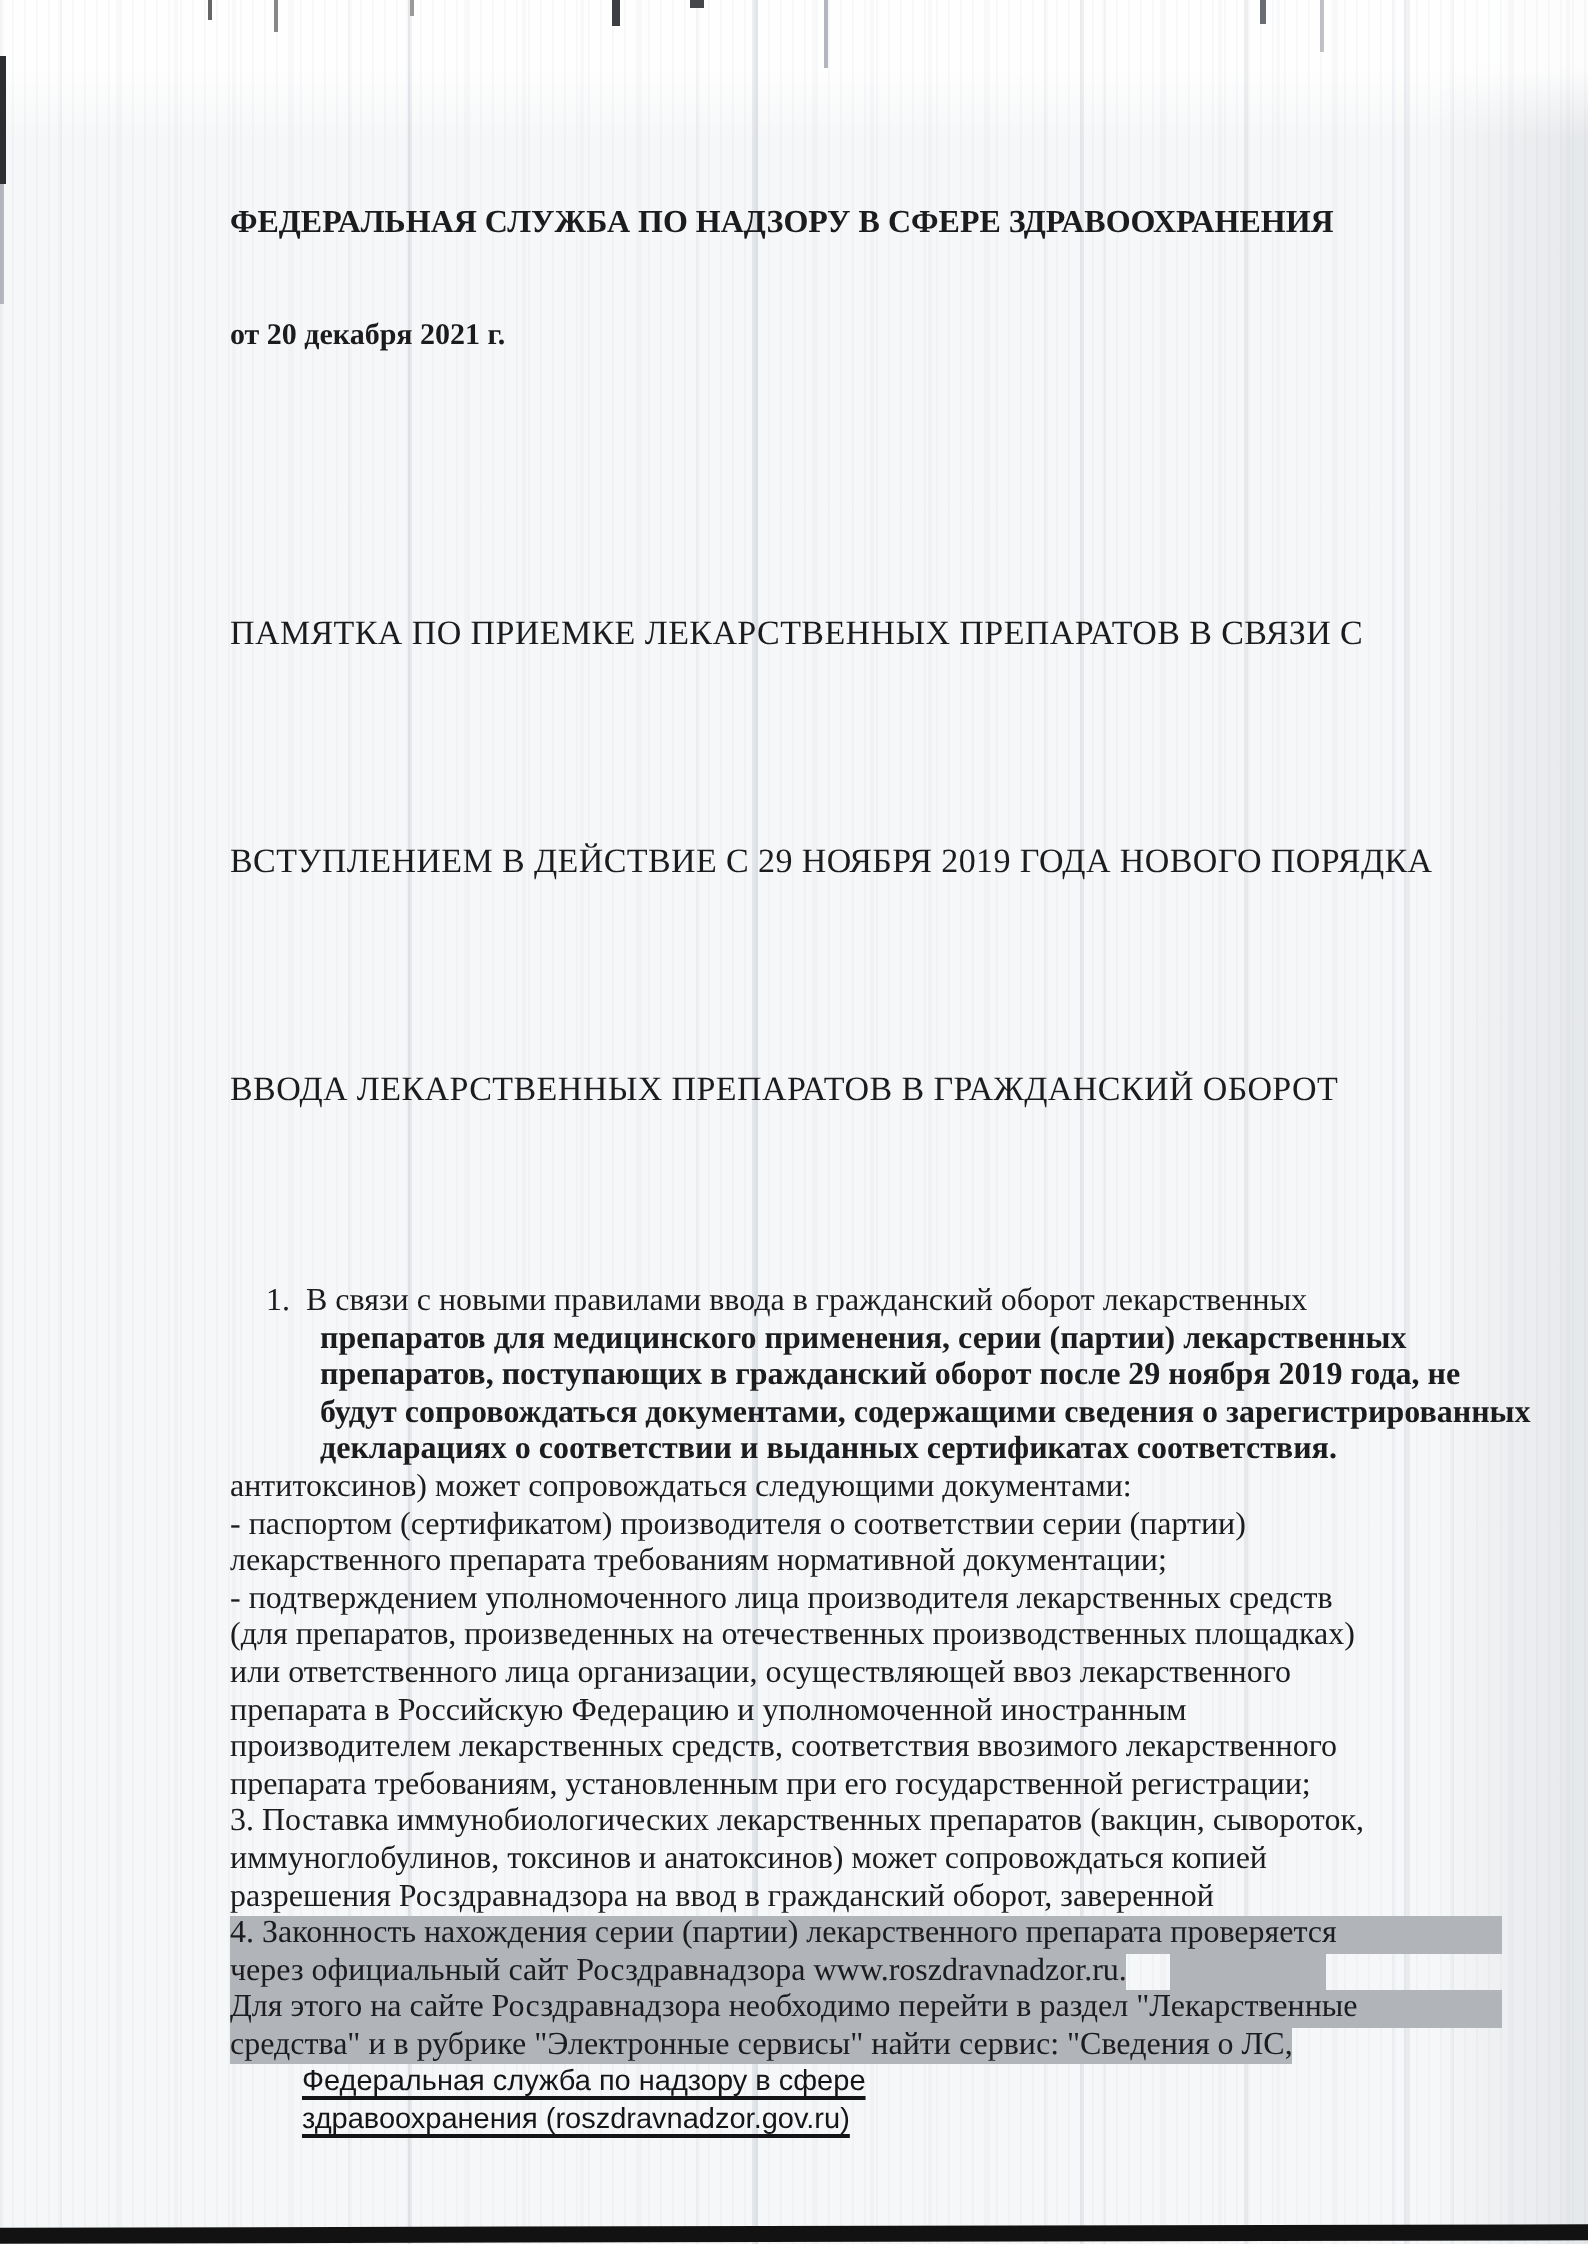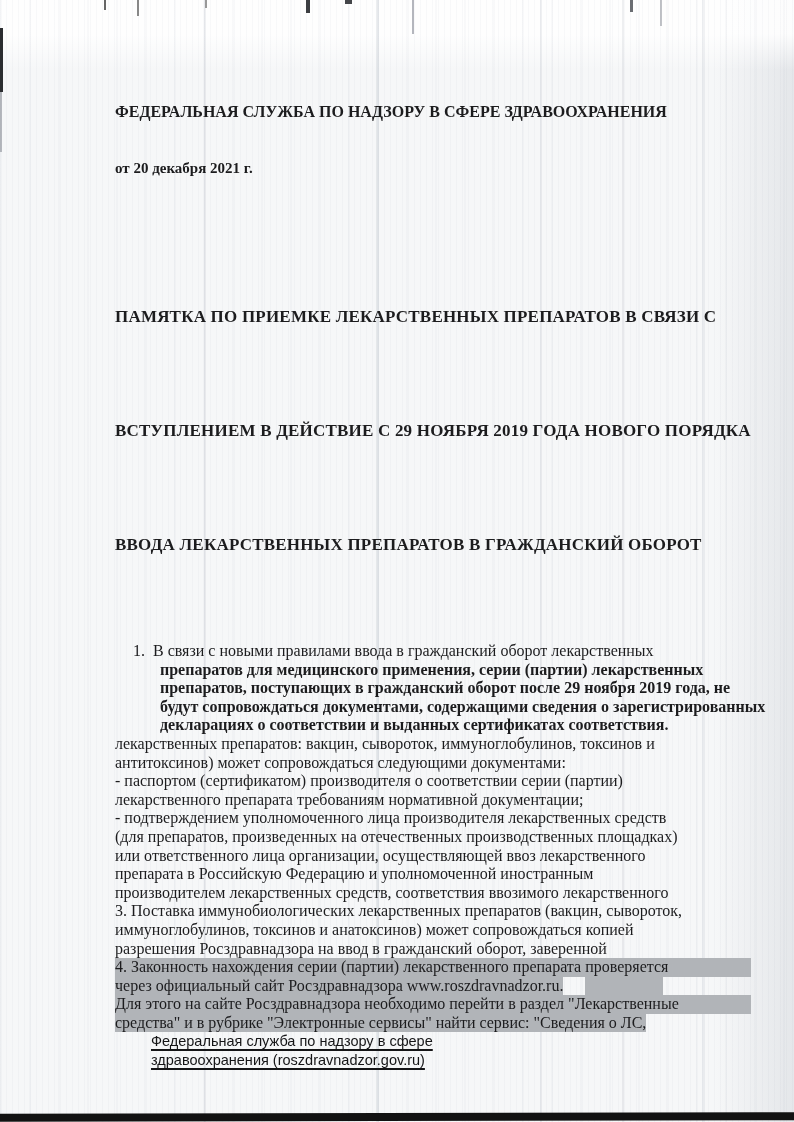--- a/index.html
+++ b/index.html
@@ -14,21 +14,21 @@
       linear-gradient(90deg, rgba(255,255,255,0) 90%, rgba(150,158,170,0.18) 100%);
     overflow:hidden;
     font-family:"Liberation Serif", serif;
     color:#1c1c1e;
   }
   .streak{position:absolute;top:0;height:100%;pointer-events:none;}
   .mark{position:absolute;pointer-events:none;}
   .content{position:absolute;left:115px;top:0;width:636px;}
   .doc-header{margin-top:64px;font-weight:bold;font-size:16px;line-height:19px;white-space:pre;}
   .doc-header .date-line{font-size:15px;}
-  .doc-title{margin-top:6px;font-weight:bold;font-size:17px;line-height:38px;letter-spacing:0.2px;white-space:pre;}
+  .doc-title{margin-top:6px;font-weight:normal;font-size:17px;line-height:38px;letter-spacing:0.2px;white-space:pre;}
   .doc-body{margin-top:2px;font-size:16px;line-height:18.6px;}
   .line{height:18.6px;white-space:pre;display:flex;align-items:baseline;}
   .line > span{display:inline-block;}
   .ind-li1{padding-left:18px;}
   .ind-li{padding-left:45px;font-weight:bold;}
   .hl{background:#b1b4b8;text-align:right;}
   .hl-fill{flex:1 1 auto;background:#b1b4b8;align-self:stretch;}
   .hl-gap{display:inline-block;width:22px;}
   .hl-patch{display:inline-block;width:78px;align-self:stretch;background:#b1b4b8;}
   .doc-link{
@@ -80,29 +80,29 @@
       <div>ВСТУПЛЕНИЕМ В ДЕЙСТВИЕ С 29 НОЯБРЯ 2019 ГОДА НОВОГО ПОРЯДКА</div>
       <div>ВВОДА ЛЕКАРСТВЕННЫХ ПРЕПАРАТОВ В ГРАЖДАНСКИЙ ОБОРОТ</div>
     </div>
 
     <div class="doc-body" id="doc-body">
         <div class="line ind-li1"><span>1.  В связи с новыми правилами ввода в гражданский оборот лекарственных</span></div>
         <div class="line ind-li"><span>препаратов для медицинского применения, серии (партии) лекарственных</span></div>
         <div class="line ind-li"><span>препаратов, поступающих в гражданский оборот после 29 ноября 2019 года, не</span></div>
         <div class="line ind-li"><span>будут сопровождаться документами, содержащими сведения о зарегистрированных</span></div>
         <div class="line ind-li"><span>декларациях о соответствии и выданных сертификатах соответствия.</span></div>
-        <div class="line"><span>лекарственных препаратов: вакцин, сывороток, иммуноглобулинов, токсинов и</span></div>
         <div class="line"><span>антитоксинов) может сопровождаться следующими документами:</span></div>
         <div class="line"><span>- паспортом (сертификатом) производителя о соответствии серии (партии)</span></div>
         <div class="line"><span>лекарственного препарата требованиям нормативной документации;</span></div>
         <div class="line"><span>- подтверждением уполномоченного лица производителя лекарственных средств</span></div>
         <div class="line"><span>(для препаратов, произведенных на отечественных производственных площадках)</span></div>
         <div class="line"><span>или ответственного лица организации, осуществляющей ввоз лекарственного</span></div>
         <div class="line"><span>препарата в Российскую Федерацию и уполномоченной иностранным</span></div>
         <div class="line"><span>производителем лекарственных средств, соответствия ввозимого лекарственного</span></div>
+        <div class="line"><span>препарата требованиям, установленным при его государственной регистрации;</span></div>
         <div class="line"><span>3. Поставка иммунобиологических лекарственных препаратов (вакцин, сывороток,</span></div>
         <div class="line"><span>иммуноглобулинов, токсинов и анатоксинов) может сопровождаться копией</span></div>
         <div class="line"><span>разрешения Росздравнадзора на ввод в гражданский оборот, заверенной</span></div>
         <div class="line"><span class="hl">4. Законность нахождения серии (партии) лекарственного препарата проверяется</span><span class="hl-fill"></span></div>
         <div class="line"><span class="hl">через официальный сайт Росздравнадзора www.roszdravnadzor.ru.</span><span class="hl-gap"></span><span class="hl-patch"></span></div>
         <div class="line"><span class="hl">Для этого на сайте Росздравнадзора необходимо перейти в раздел "Лекарственные</span><span class="hl-fill"></span></div>
         <div class="line"><span class="hl">средства" и в рубрике "Электронные сервисы" найти сервис: "Сведения о ЛС,</span></div>
         <div class="line"><span class="doc-link">Федеральная служба по надзору в сфере</span></div>
         <div class="line"><span class="doc-link">здравоохранения (roszdravnadzor.gov.ru)</span></div>
       </div>

